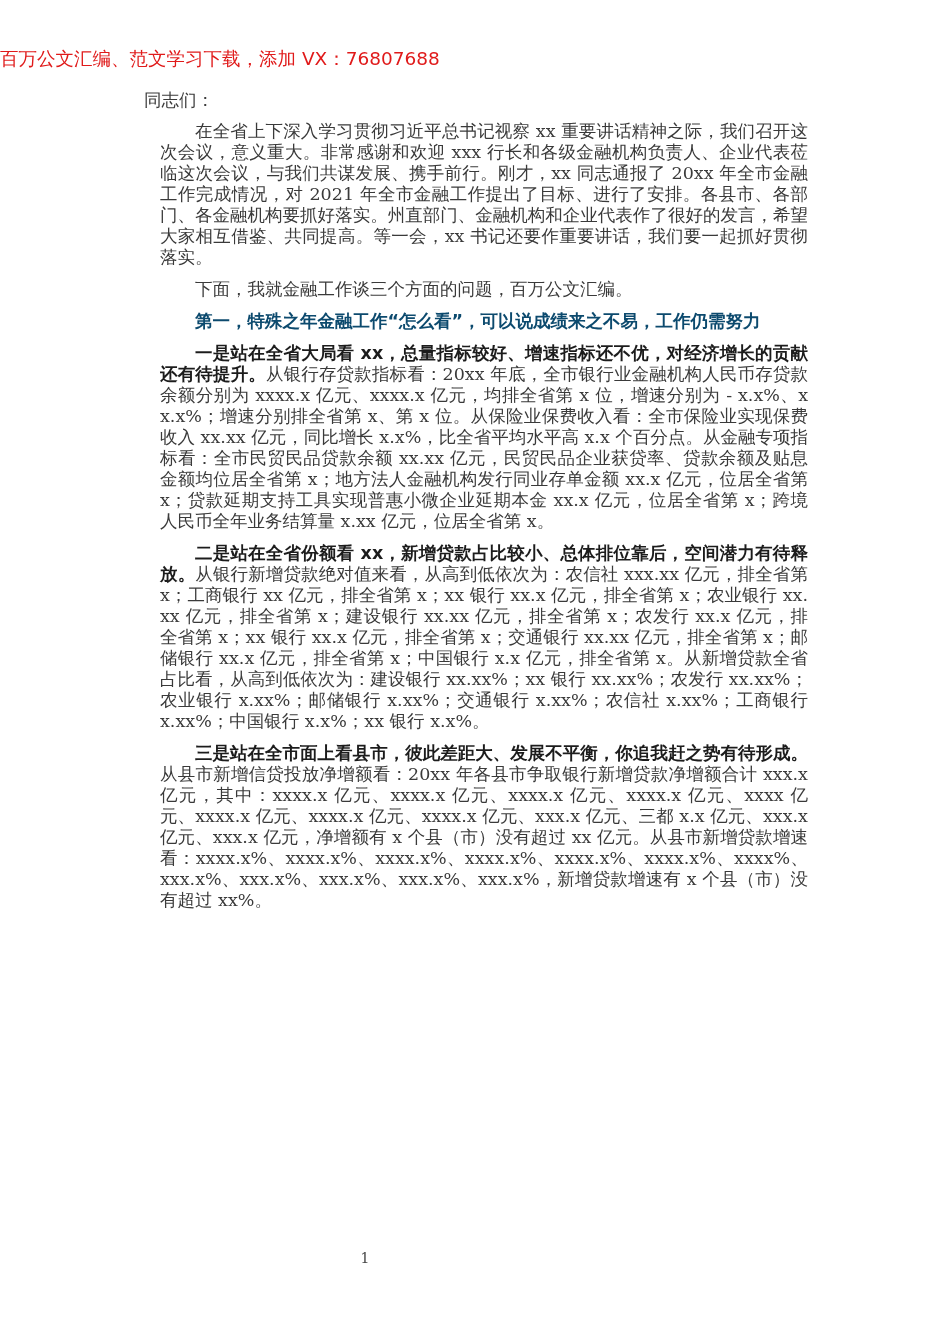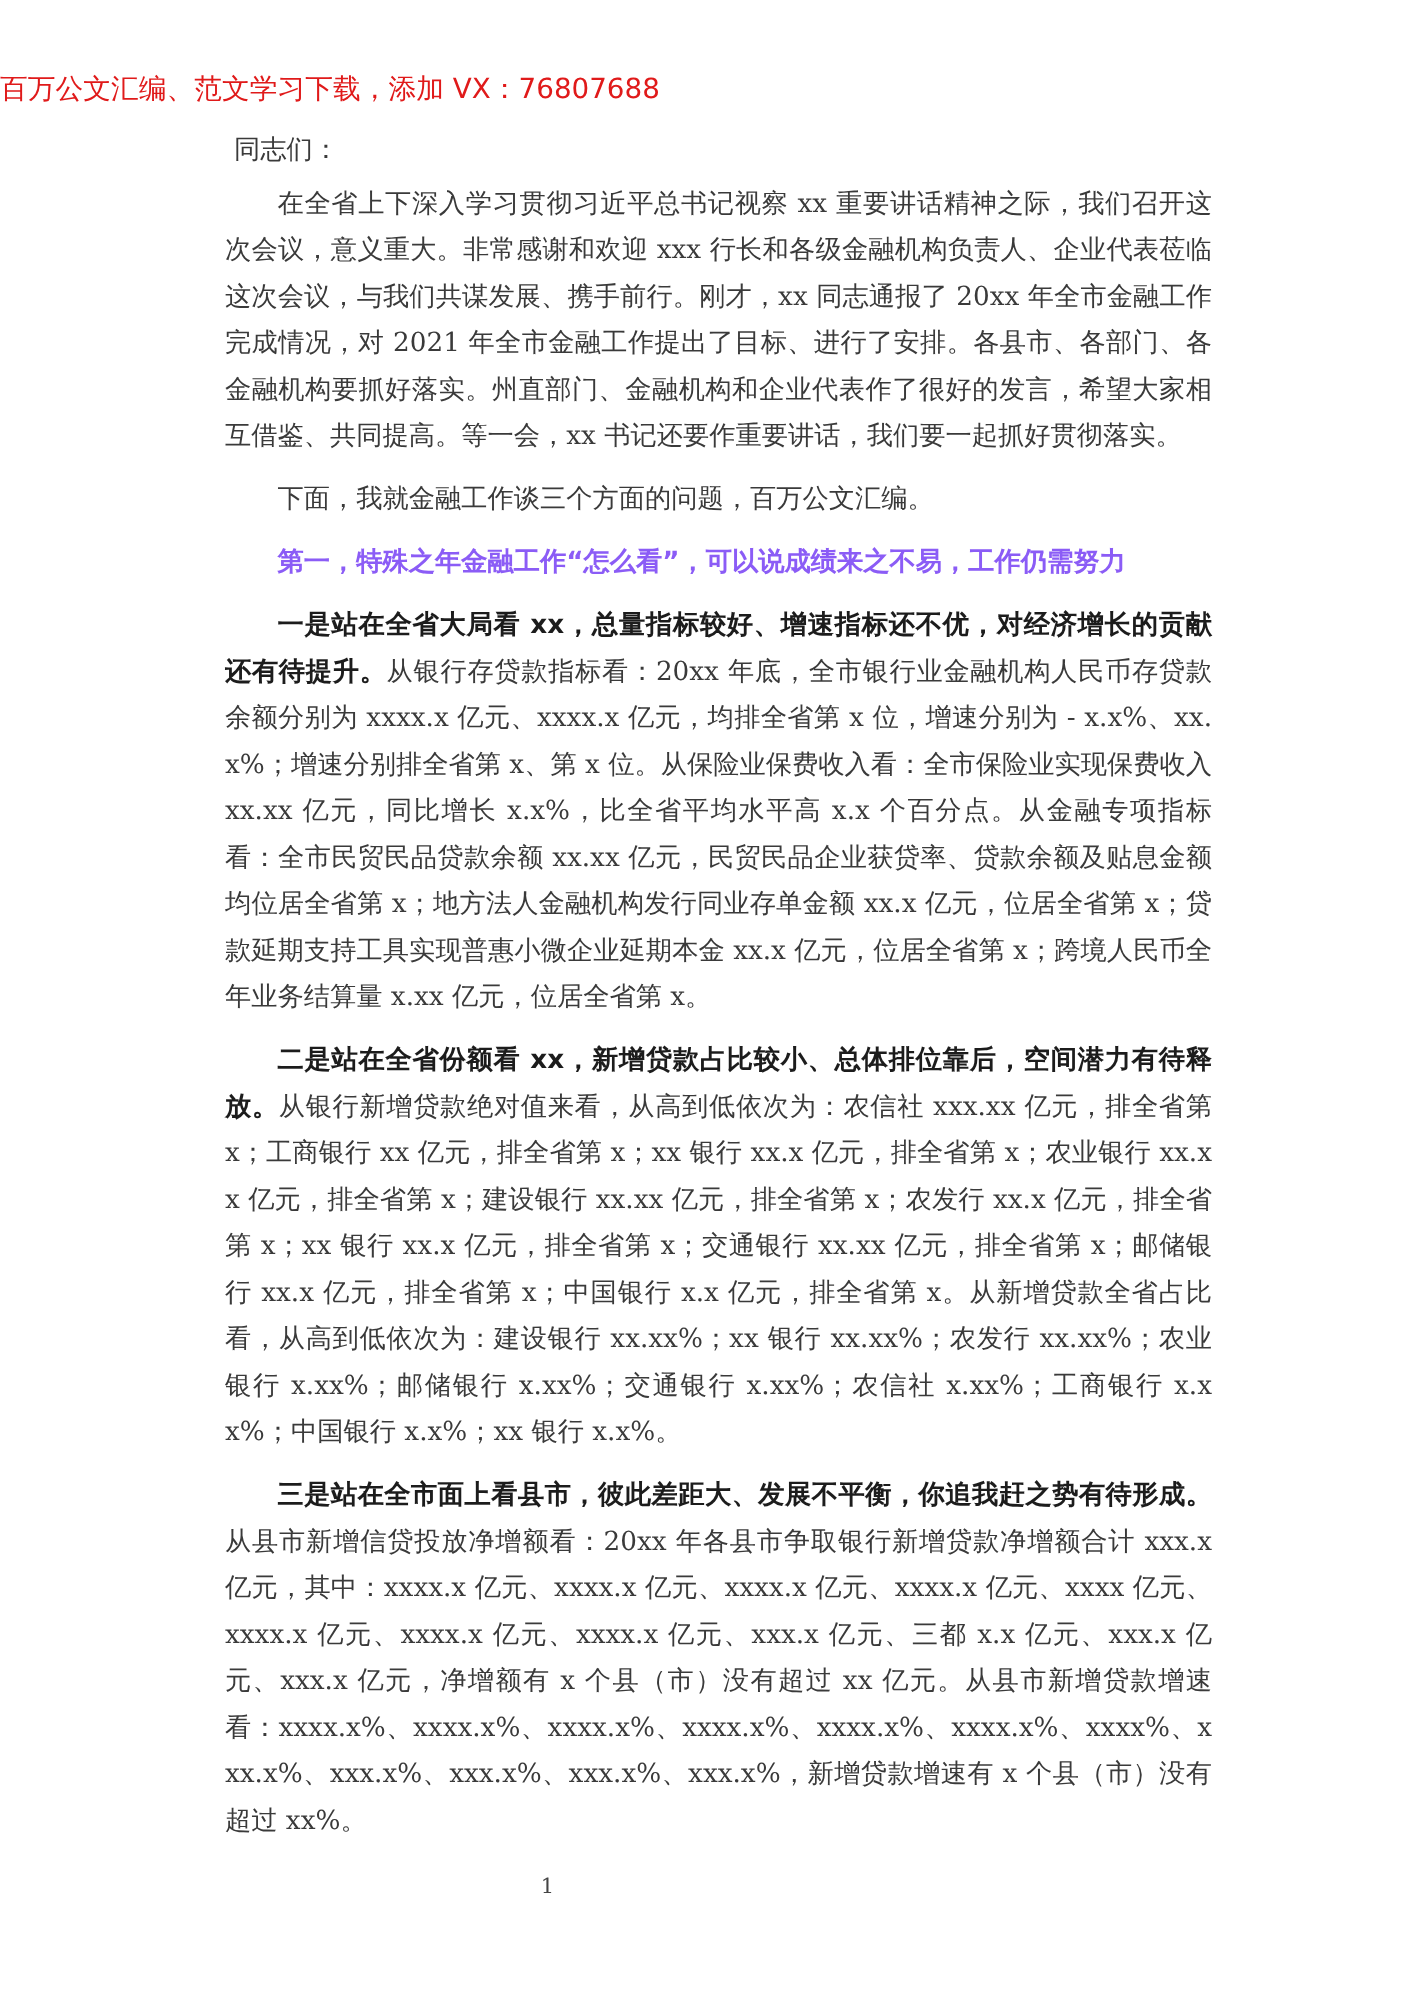--- a/index.html
+++ b/index.html
@@ -2,25 +2,25 @@
 <html><head>
   <meta charset="utf-8">
   <style>
     html, body { margin: 0; padding: 0; background: #ffffff; }
     body { width: 950px; height: 1344px; position: relative; overflow: hidden;
            font-family: "DejaVu Serif", "Liberation Serif", serif; color: #3a3a3a; }
     .banner { position: absolute; top: 46px; left: 0; width: 950px; 
               font-family: "DejaVu Sans", "Liberation Sans", sans-serif; font-size: 18.5px;
               color: #e01a1a; letter-spacing: 0px; }
     .content { position: absolute; top: 87px; left: 144px; width: 664px; }
-    .salute { font-size: 17.5px; line-height: 26px; margin: 0 0 8px 12px; }
-    p.para { font-size: 17.5px; line-height: 31px; margin: 0 0 11px 6px; text-indent: 2em;
+    .salute { font-size: 17.5px; line-height: 26px; margin: 0 0 8px 0; }
+    p.para { font-size: 17.5px; line-height: 21px; margin: 0 0 11px 16px; text-indent: 2em;
              text-align: justify; word-break: break-all; }
     p.para .b { font-weight: bold; color: #1c1c1c; font-family: "DejaVu Sans", "Liberation Sans", sans-serif; }
-    p.heading { font-weight: bold; color: #8b5cf6; font-family: "DejaVu Sans", "Liberation Sans", sans-serif; }
+    p.heading { font-weight: bold; color: #0c4a6e; font-family: "DejaVu Sans", "Liberation Sans", sans-serif; }
     .pagenum { position: absolute; top: 1250px; left: 0; width: 730px; text-align: center;
                font-size: 14px; color: #444; }
   </style>
 </head>
 <body>
 
 <div class="banner">百万公文汇编、范文学习下载，添加 VX：76807688</div>
 
 <div class="content">
   <div class="salute">同志们：</div>

